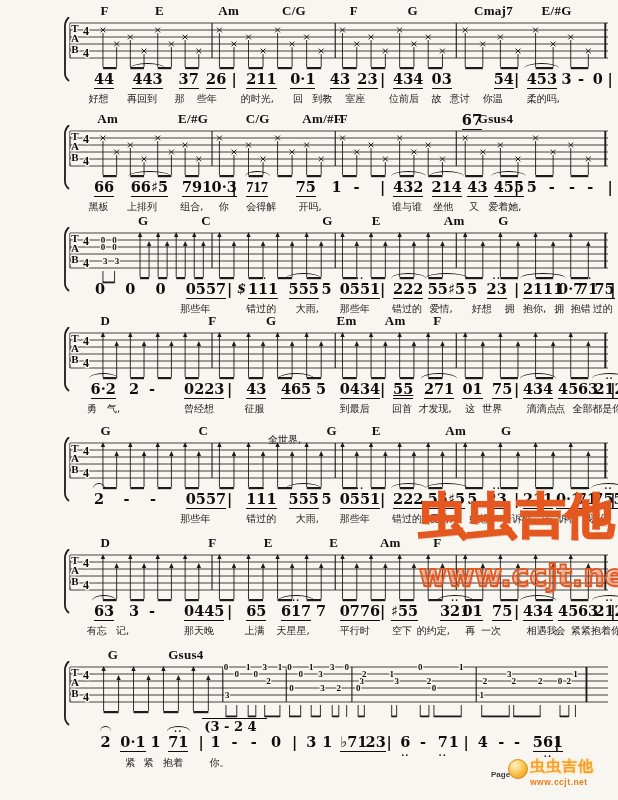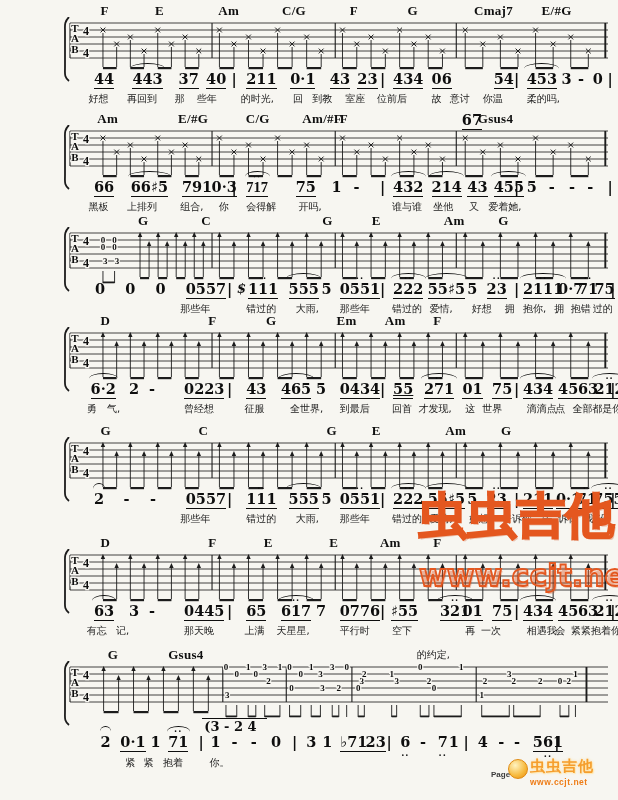--- a/index.html
+++ b/index.html
@@ -185,48 +185,48 @@
           <line x1="526.3210359999999" y1="37" x2="526.3210359999999" y2="50" stroke="#1c1c1c" stroke-width="0.9"></line>
           <rect x="403.22556" y="50" width="17.585068000000035" height="2.2" fill="#1c1c1c"></rect>
           <rect x="438.395696" y="50" width="17.58506799999998" height="2.2" fill="#1c1c1c"></rect>
           <rect x="473.565832" y="50" width="17.58506799999998" height="2.2" fill="#1c1c1c"></rect>
           <rect x="508.73596799999996" y="50" width="17.58506799999998" height="2.2" fill="#1c1c1c"></rect>
         </svg>
         <div class="melody" style="top: 68px;">
           <span class="mt u" style="left: 31.9px;">44</span>
           <span class="mt u" style="left: 70.4px;">443<i class="arc"></i></span>
           <span class="mt u" style="left: 116.6px;">37</span>
-          <span class="mt u" style="left: 144.1px;">40</span>
+          <span class="mt u" style="left: 144.1px;">26</span>
           <span class="mt bar" style="left: 169.4px;">|</span>
           <span class="mt u" style="left: 184.25px;">211</span>
           <span class="mt u" style="left: 228.25px;">0·1</span>
           <span class="mt u" style="left: 267.85px;">43</span>
           <span class="mt u" style="left: 295.35px;">23</span>
           <span class="mt bar" style="left: 317.9px;">|</span>
           <span class="mt u" style="left: 331.1px;">434</span>
-          <span class="mt u" style="left: 369.6px;">06</span>
+          <span class="mt u" style="left: 369.6px;">03</span>
           <span class="mt u" style="left: 399.85px; margin-top: 41px;">67</span>
           <span class="mt u" style="left: 431.75px;">54</span>
           <span class="mt bar" style="left: 452.1px;">|</span>
           <span class="mt u" style="left: 464.75px;">453<i class="arc"></i></span>
           <span class="mt" style="left: 499.4px;">3</span>
           <span class="mt" style="left: 515.9px;">-</span>
           <span class="mt" style="left: 530.75px;">0</span>
           <span class="mt bar" style="left: 545.6px;">|</span>
         </div>
         <div class="lyrics" style="top: 90px;">
           <span class="lyr" style="left: 26.4px;">好想</span>
           <span class="lyr" style="left: 64.9px;">再回到</span>
           <span class="lyr" style="left: 112.75px;">那</span>
           <span class="lyr" style="left: 134.75px;">些年</span>
           <span class="lyr" style="left: 178.75px;">的时光,</span>
           <span class="lyr" style="left: 231px;">回</span>
           <span class="lyr" style="left: 250.25px;">到教</span>
           <span class="lyr" style="left: 283.25px;">室座</span>
-          <span class="lyr" style="left: 315px;">位前后</span>
+          <span class="lyr" style="left: 327px;">位前后</span>
           <span class="lyr" style="left: 369.6px;">故</span>
           <span class="lyr" style="left: 387.75px; text-align: right;">意讨</span>
           <span class="lyr" style="left: 420.75px;">你温</span>
           <span class="lyr" style="left: 464.75px;">柔的吗,</span>
         </div>
       </div>
       <div class="system" style="top: 112px;">
         <div>
           <span class="chord" style="left: 35.2px;">Am</span>
           <span class="chord" style="left: 116.05px;">E/#G</span>
@@ -684,21 +684,21 @@
           <span class="mt u" style="left: 496.1px;">45·</span>
           <span class="mt u" style="left: 515.9px;">63</span>
           <span class="mt u d" style="left: 532.4px;">212<i class="arc"></i></span>
           <span class="mt bar" style="left: 548.35px;">|</span>
         </div>
         <div class="lyrics" style="top: 90px;">
           <span class="lyr" style="left: 24.75px;">勇</span>
           <span class="lyr" style="left: 45.1px;">气,</span>
           <span class="lyr" style="left: 122.1px;">曾经想</span>
           <span class="lyr" style="left: 182.6px;">征服</span>
-          <span class="lyr" style="left: 228px;">全世界,</span>
+          <span class="lyr" style="left: 206px; margin-top: 31px;">全世界,</span>
           <span class="lyr" style="left: 277.75px;">到最后</span>
           <span class="lyr" style="left: 330px;">回首</span>
           <span class="lyr" style="left: 356.4px;">才发现,</span>
           <span class="lyr" style="left: 403.15px;">这</span>
           <span class="lyr" style="left: 420.2px;">世界</span>
           <span class="lyr" style="left: 464.75px;">滴滴点</span>
           <span class="lyr" style="left: 493.35px;">点</span>
           <span class="lyr" style="left: 510.4px;">全部</span>
           <span class="lyr" style="left: 530.2px;">都是你,</span>
         </div>
@@ -979,21 +979,21 @@
           <span class="mt bar" style="left: 548.35px;">|</span>
         </div>
         <div class="lyrics" style="top: 90px;">
           <span class="lyr" style="left: 24.75px;">有忘</span>
           <span class="lyr" style="left: 53.9px;">记,</span>
           <span class="lyr" style="left: 122.1px;">那天晚</span>
           <span class="lyr" style="left: 182.6px;">上满</span>
           <span class="lyr" style="left: 214.5px;">天星星,</span>
           <span class="lyr" style="left: 277.75px;">平行时</span>
           <span class="lyr" style="left: 330px;">空下</span>
-          <span class="lyr" style="left: 354.75px; margin-top: 24px;">的约定,</span>
+          <span class="lyr" style="left: 354.75px;">的约定,</span>
           <span class="lyr" style="left: 403.15px;">再</span>
           <span class="lyr" style="left: 419.1px;">一次</span>
           <span class="lyr" style="left: 464.75px;">相遇我</span>
           <span class="lyr" style="left: 493.35px;">会</span>
           <span class="lyr" style="left: 508.75px;">紧紧</span>
           <span class="lyr" style="left: 529.1px;">抱着你,</span>
         </div>
       </div>
       <div class="system" style="top: 648px;">
         <div>

